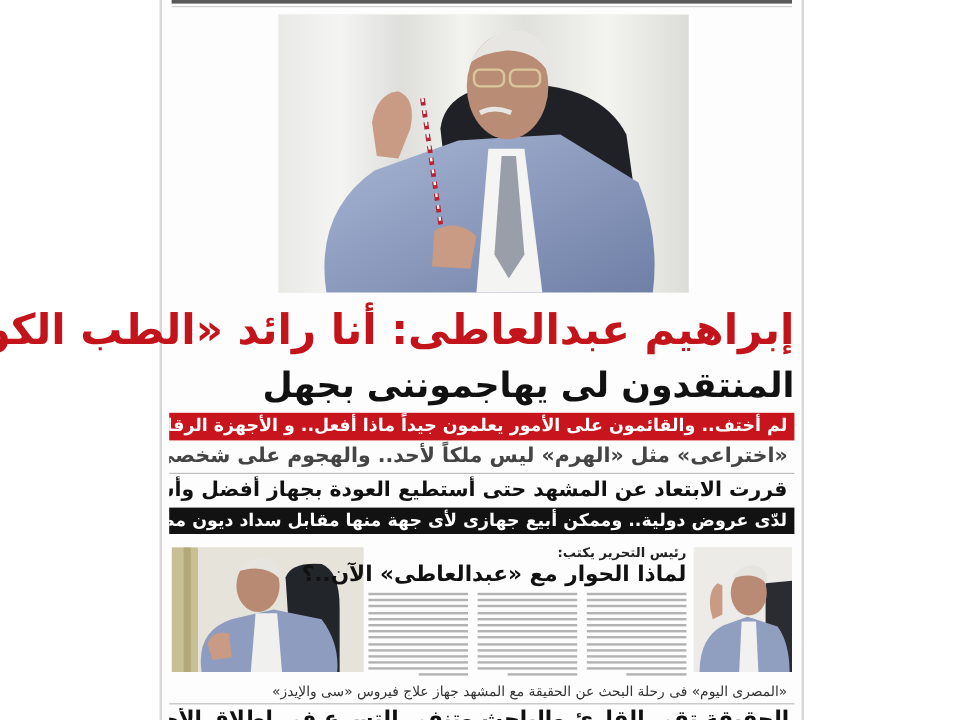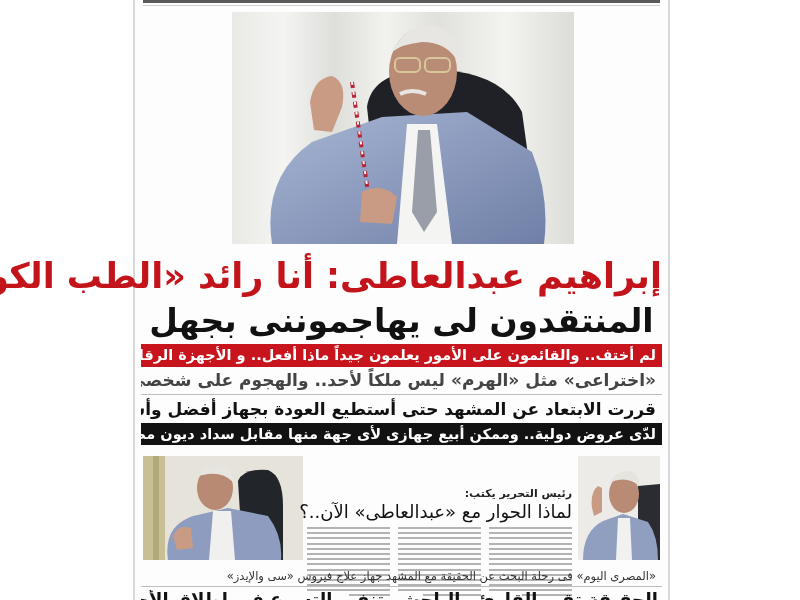--- a/index.html
+++ b/index.html
@@ -2,33 +2,33 @@
 <html><head>
 <meta charset="utf-8">
 <style>
   html,body{margin:0;padding:0;background:#ffffff;}
   body{width:800px;height:600px;overflow:hidden;position:relative;font-family:"DejaVu Sans",sans-serif;}
   .page{position:absolute;left:133px;top:0;width:537px;height:600px;background:#fdfdfd;border-left:2px solid #d8d8d8;border-right:2px solid #d8d8d8;box-sizing:border-box;}
   .topbar{position:absolute;left:8px;right:8px;top:0;height:3px;background:#5a5a5a;}
   .topline{position:absolute;left:8px;right:8px;top:5px;height:1px;background:#cfcfcf;}
   .hero{position:absolute;left:97px;top:12px;width:342px;height:232px;overflow:hidden;background:#ececea;}
   .headline{position:absolute;left:6px;right:6px;top:252px;height:48px;direction:rtl;text-align:center;color:#c4141b;font-weight:bold;font-size:35px;line-height:48px;white-space:nowrap;letter-spacing:-0.5px;}
-  .subhead{position:absolute;left:6px;right:6px;top:302px;height:38px;direction:rtl;text-align:center;color:#111;font-weight:bold;font-size:33px;line-height:38px;white-space:nowrap;}
+  .subhead{position:absolute;left:6px;right:6px;top:302px;height:38px;direction:rtl;color:#111;font-weight:bold;font-size:29px;line-height:38px;white-space:nowrap;}
   .band{position:absolute;left:6px;right:6px;direction:rtl;text-align:right;white-space:nowrap;overflow:hidden;font-weight:bold;padding:0 6px;box-sizing:border-box;}
   .band.red{top:344px;height:23px;background:#c8141c;color:#fff;font-size:14.5px;line-height:23px;}
   .band.gray{top:368px;height:25px;color:#444;font-size:17px;line-height:25px;}
   .sep{position:absolute;left:6px;right:6px;height:1px;background:#bdbdbd;}
   .band.black{top:397px;height:24px;color:#111;font-size:17px;line-height:24px;}
   .band.dark{top:423px;height:22px;background:#121212;color:#fff;font-size:14.5px;line-height:22px;}
   .lower{position:absolute;left:6px;right:6px;top:450px;height:116px;}
   .photo-left{position:absolute;left:2px;top:6px;width:160px;height:104px;overflow:hidden;background:#e8e6e0;}
   .photo-right{position:absolute;right:2px;top:6px;width:82px;height:104px;overflow:hidden;background:#efefec;}
-  .col{position:absolute;left:166px;right:90px;top:0;height:116px;direction:rtl;margin-top:33px;}
+  .col{position:absolute;left:166px;right:90px;top:0;height:116px;direction:rtl;}
   .byline{font-size:11px;font-weight:bold;color:#222;text-align:right;line-height:14px;margin-top:4px;}
-  .coltitle{font-size:18px;font-weight:normal;color:#111;line-height:22px;white-space:nowrap;}
+  .coltitle{font-size:18px;font-weight:bold;color:#111;line-height:22px;white-space:nowrap;}
   .textcols{position:absolute;left:0;right:0;top:42px;height:72px;display:flex;flex-direction:row;gap:8px;}
   .tcol{flex:1;display:flex;flex-direction:column;gap:3.2px;padding-top:2px;}
   .tline{height:2px;background:#9a9a9a;opacity:.75;}
   .caption{position:absolute;left:6px;right:6px;top:568px;height:16px;direction:rtl;text-align:right;font-size:11.5px;color:#333;line-height:16px;white-space:nowrap;padding:0 6px;box-sizing:border-box;}
   .capsep{position:absolute;left:6px;right:6px;top:586px;height:1px;background:#bdbdbd;}
   .bottomline{position:absolute;left:6px;right:6px;top:590px;height:20px;direction:rtl;text-align:right;font-size:18px;font-weight:bold;color:#111;line-height:20px;white-space:nowrap;overflow:hidden;padding:0 4px;box-sizing:border-box;}
 </style>
 </head>
 <body>
 

